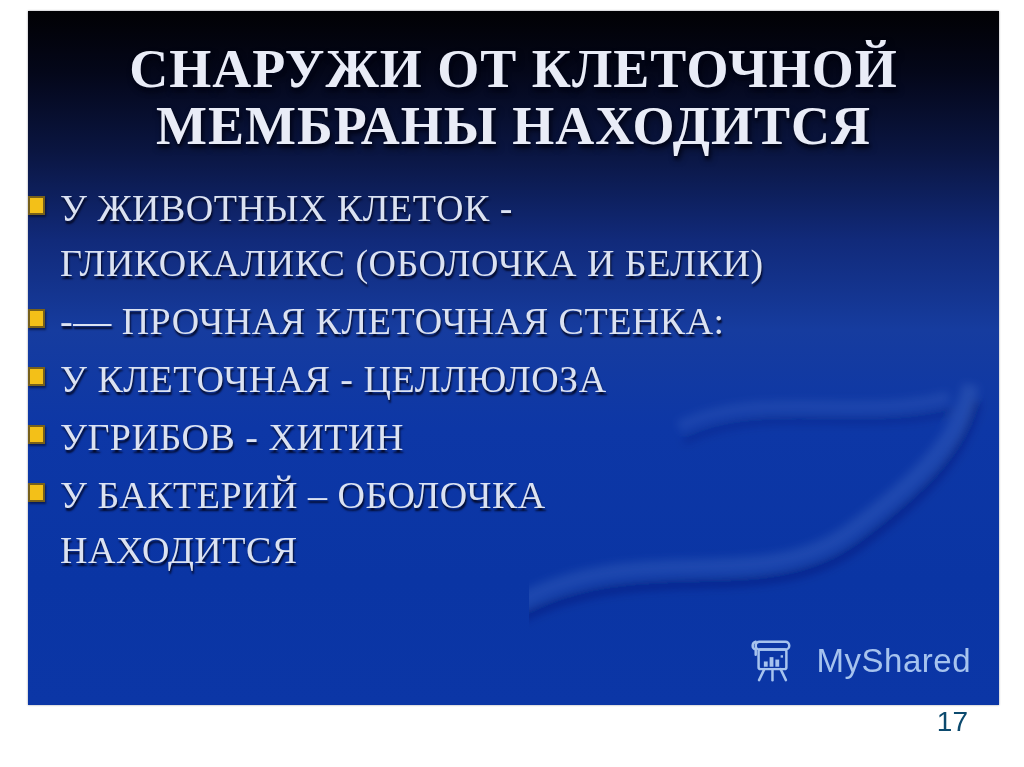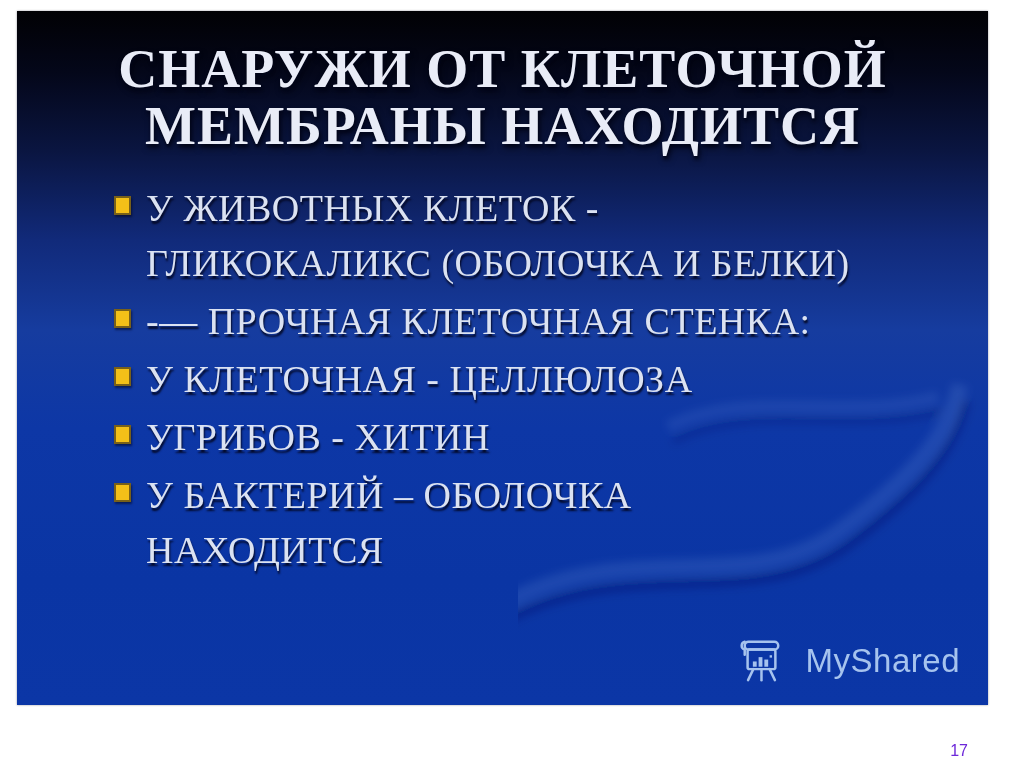--- a/index.html
+++ b/index.html
@@ -4,44 +4,42 @@
 <style>
   html,body{margin:0;padding:0;}
   body{
     width:1024px;height:767px;
     background:#ffffff;
     position:relative;
     font-family:"Liberation Serif","DejaVu Serif",serif;
     overflow:hidden;
   }
   .slide{
-    position:absolute;left:17px;top:11px;width:971px;height:694px;
+    position:absolute;left:28px;top:11px;width:971px;height:694px;
     background:linear-gradient(180deg,
       #010104 0%, #04071a 9%, #0a1540 20%, #112a7a 33%,
       #163c9f 46%, #0d37a6 60%, #0a35a4 82%, #0b36a6 100%);
     overflow:hidden;
     box-shadow:0 0 2px rgba(0,0,30,.4);
   }
   .swirl{position:absolute;right:0;bottom:48px;pointer-events:none;}
   .title{
     position:relative;
     margin-top:30px;
     text-align:center;
     font-weight:bold;
     font-size:54px;line-height:57px;
     letter-spacing:1px;
     color:#e9ecf7;
     text-shadow:1px 3px 3px rgba(2,5,25,.95), 2px 4px 6px rgba(0,0,10,.6);
   }
   .bullets{
     position:relative;
     margin-top:26px;
-    padding-left:61px;
     padding-right:28px;
-    margin-left:36px;
   }
   .bullet-row{display:flex;align-items:flex-start;margin-bottom:3px;}
   .marker{
     flex:none;width:17px;height:19px;margin-top:15px;margin-right:15px;
     box-sizing:border-box;
     background:#f3c018;
     border:2px solid #77601a;
     box-shadow:1px 2px 2px rgba(0,0,20,.5);
   }
   .btext{
@@ -57,21 +55,21 @@
     cursor:pointer;
   }
   .brand{
     font-family:"Liberation Sans","DejaVu Sans",sans-serif;
     font-size:33px;font-weight:400;letter-spacing:.5px;
     color:#a6c3ee;
   }
   .pagenum{
     position:absolute;top:706px;right:56px;
     font-family:"Liberation Sans","DejaVu Sans",sans-serif;
-    font-size:16px;color:#6d28d9;margin-top:36px;
+    font-size:28px;color:#0c4a6e;
   }
 </style>
 </head>
 <body>
 
 <div class="slide">
 
   <svg class="swirl" width="470" height="290" viewBox="0 0 470 290">
     <defs>
       <filter id="soft" x="-20%" y="-20%" width="140%" height="140%">

